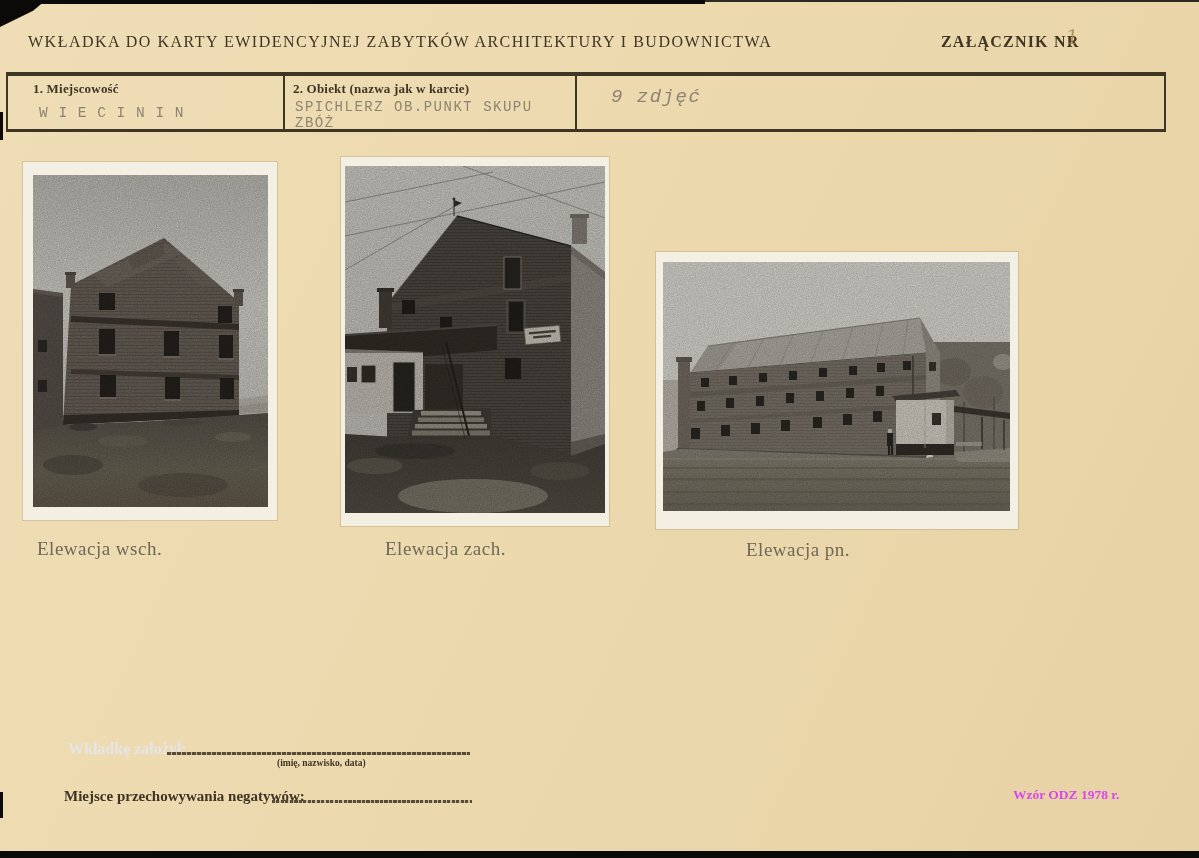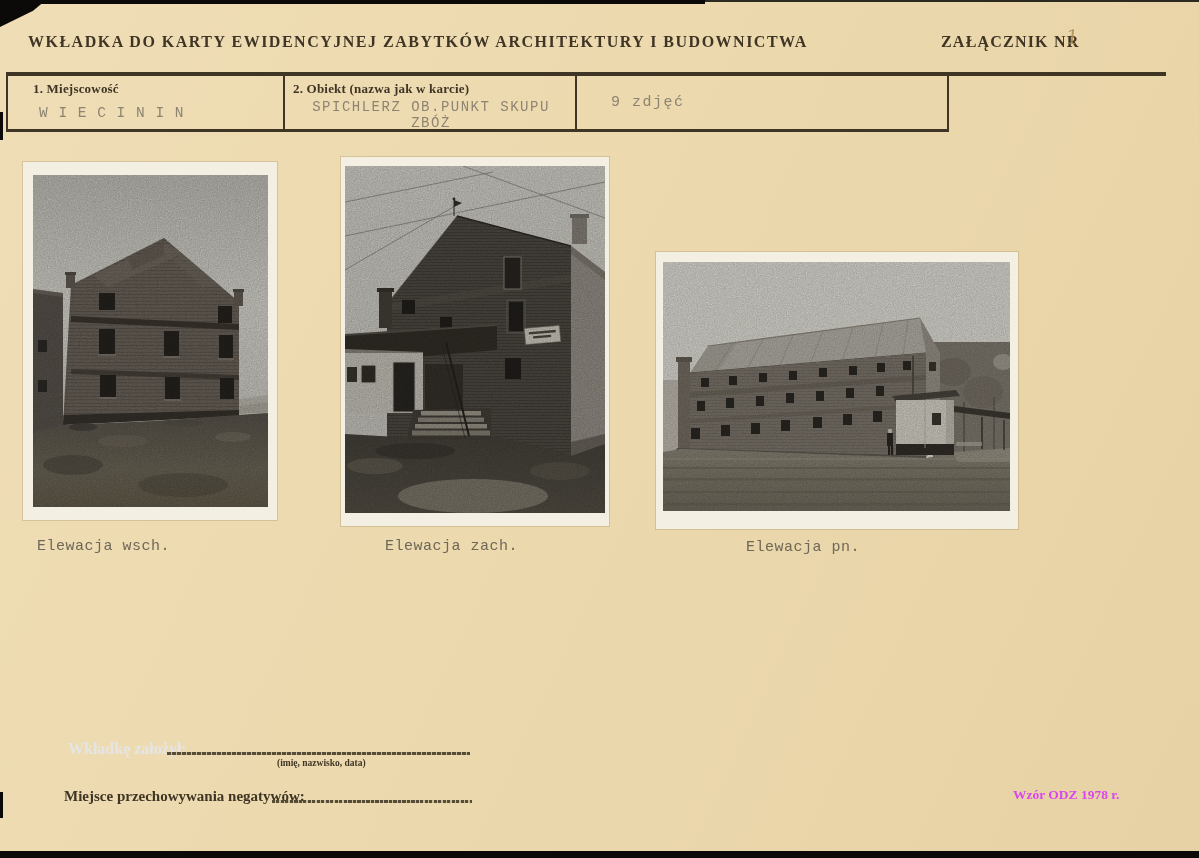--- a/index.html
+++ b/index.html
@@ -9,52 +9,52 @@
          background:linear-gradient(115deg,#efddb6 0%,#ecd9ae 45%,#e6d2a4 100%);}
   
   .art{position:absolute;background:#0b0a08;}
   .art-top{left:0;top:0;width:705px;height:4px;}
   .art-top2{left:700px;top:0;width:499px;height:2px;opacity:.85;}
   .art-corner{left:0;top:0;width:46px;height:27px;clip-path:polygon(0 0,100% 0,72% 40%,0 100%);}
   .art-bottom{left:0;top:851px;width:1199px;height:7px;}
   .art-left1{left:0;top:112px;width:3px;height:28px;}
   .art-left2{left:0;top:792px;width:3px;height:26px;}
 
-  .doc-title{position:absolute;left:28px;top:33px;font-size:16px;font-weight:bold;
+  .doc-title{position:absolute;left:28px;top:33px;font-size:16px;font-weight:normal;
              color:#3f3525;letter-spacing:1.5px;white-space:nowrap;}
   .attachment{position:absolute;left:941px;top:33px;font-size:16px;font-weight:bold;
               color:#3f3525;letter-spacing:1.2px;text-align:center;}
   .attachment-number{position:absolute;left:1066px;top:25px;font-size:20px;color:#ad8c55;
                      font-family:"DejaVu Serif",serif;transform:rotate(6deg);opacity:.85;}
 
   .rule-main{position:absolute;left:6px;top:72px;width:1160px;height:4px;background:#3f3525;}
-  .form-row{position:absolute;left:6px;top:76px;width:943px;height:56px;display:flex;
+  .form-row{position:absolute;left:6px;top:76px;width:1160px;height:56px;display:flex;
             box-sizing:border-box;border-left:2px solid #3f3525;border-right:2px solid #3f3525;
             border-bottom:3px solid #3f3525;}
   .cell{box-sizing:border-box;position:relative;}
   .cell-1{width:277px;border-right:2px solid #3f3525;padding:5px 8px 0 25px;}
   .cell-2{width:292px;border-right:2px solid #3f3525;padding:5px 8px 12px 8px;}
   .cell-3{flex:1;padding:5px 8px 0 8px;}
   .field-label{font-weight:bold;font-size:13px;color:#3f3525;letter-spacing:.2px;}
   .tw{font-family:"Liberation Mono","DejaVu Sans Mono",monospace;color:#8d8471;}
   .cell-1 .field-value{margin:8px 0 0 6px;font-size:14.5px;letter-spacing:1px;}
-  .cell-2 .field-value{margin:2px 0 0 2px;font-size:14px;line-height:16px;letter-spacing:1.5px;white-space:pre-line;text-align:center;}
-  .cell-3 .field-value{margin:13px 0 0 26px;font-size:15px;letter-spacing:1.5px;}
+  .cell-2 .field-value{margin:2px 0 0 2px;font-size:14px;line-height:16px;letter-spacing:1.5px;white-space:pre-line;}
+  .cell-3 .field-value{margin:5px 0 0 26px;font-size:19px;letter-spacing:1.5px;font-style:italic;}
 
   .photo{position:absolute;background:#f3efe3;box-shadow:0 0 0 1px rgba(110,85,40,.18);}
   .photo svg{position:absolute;display:block;}
   .photo-1{left:23px;top:162px;width:254px;height:358px;}
   .photo-1 svg{left:10px;top:13px;}
   .photo-2{left:341px;top:157px;width:268px;height:369px;}
   .photo-2 svg{left:4px;top:9px;}
   .photo-3{left:656px;top:252px;width:362px;height:277px;}
   .photo-3 svg{left:7px;top:10px;}
 
-  .caption{position:absolute;font-family:Liberation Mono, monospace;
-           font-size:15px;color:#6f6857;letter-spacing:.5px;}
+  .caption{position:absolute;font-family:Liberation Serif, serif;
+           font-size:19px;color:#6f6857;letter-spacing:.5px;}
   .cap-1{left:37px;top:538px;}
   .cap-2{left:385px;top:538px;}
   .cap-3{left:746px;top:539px;}
 
   .founder-label{position:absolute;left:68px;top:740px;font-size:16px;font-weight:bold;color:#e5e5e5;}
   .founder-value{position:absolute;left:188px;top:732px;font-size:15px;color:#9a9180;letter-spacing:1px;}
   .founder-line{position:absolute;left:167px;top:752px;width:303px;height:3px;
                 background:repeating-linear-gradient(90deg,#564c38 0 4px,rgba(86,76,56,.25) 4px 5px);}
   .founder-hint{position:absolute;left:277px;top:758px;font-size:9.5px;font-weight:bold;color:#3f3525;}
   .negatives-label{position:absolute;left:64px;top:788px;font-size:15px;font-weight:bold;color:#3f3525;}

